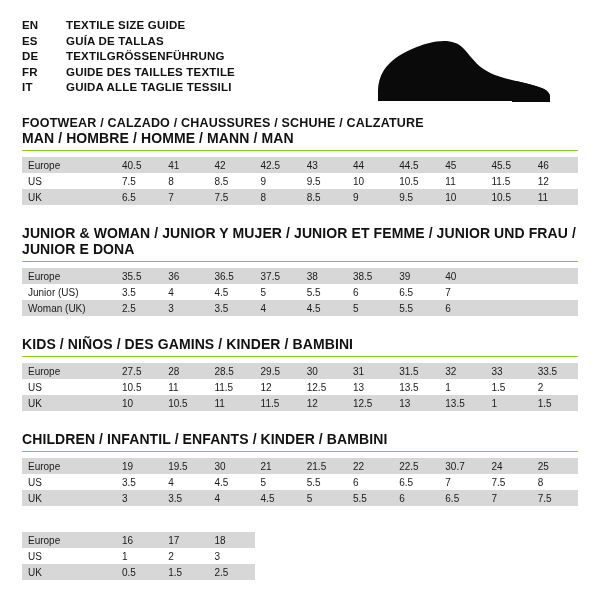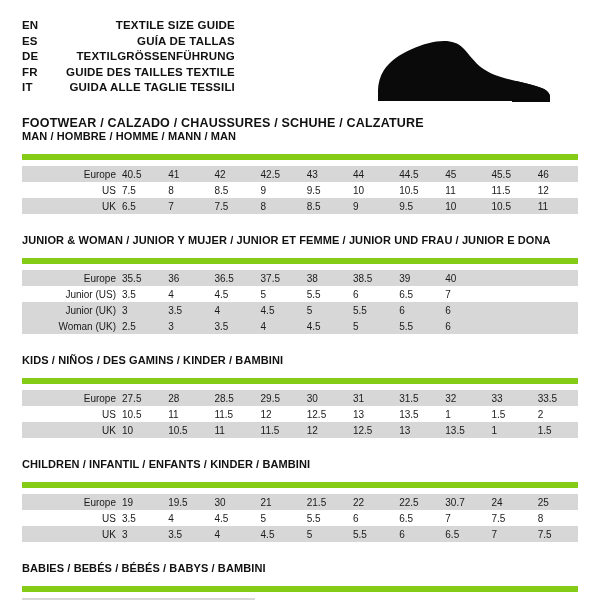--- a/index.html
+++ b/index.html
@@ -39,21 +39,20 @@
   .lang-row { display: table-row; }
   .lang-code {
     display: table-cell;
     width: 40px;
     padding-right: 4px;
     white-space: nowrap;
   }
   .lang-text {
     display: table-cell;
     white-space: nowrap;
-    text-align: right;
   }
 
   .shoe-art {
     position: absolute;
     right: 22px;
     top: 14px;
     width: 190px;
     height: 72px;
   }
 
@@ -62,25 +61,25 @@
     font-weight: bold;
     letter-spacing: 0.2px;
     margin-top: 20px;
   }
 
   
   .section {
     margin-top: 20px;
   }
   .section-title {
-    font-size: 11px;
+    font-size: 14px;
     font-weight: bold;
     letter-spacing: 0.1px;
-    padding-bottom: 12px;
-    border-bottom: 6px solid #84cc16;
+    padding-bottom: 4px;
+    border-bottom: 1px solid #84cc16;
     margin-bottom: 0;
   }
   table.size-table {
     border-collapse: collapse;
     width: 100%;
     table-layout: fixed;
     font-size: 10px;
   }
   table.size-table td {
     height: 16px;
@@ -88,21 +87,20 @@
     white-space: nowrap;
     vertical-align: middle;
     color: #1a1a1a;
   }
   table.size-table tr.shaded td {
     background: #d7d7d7;
   }
   table.size-table td.label {
     width: 88px;
     padding-left: 6px;
-    text-align: right;
   }
   .spacer-top { height: 6px; }
 
   
   .section.last { margin-bottom: 14px; }
 </style>
 </head>
 <body>
 
 <div class="page">
@@ -218,33 +216,20 @@
         <td>4.5</td>
         <td>5</td>
         <td>5.5</td>
         <td>6</td>
         <td>6.5</td>
         <td>7</td>
         <td></td>
         <td></td>
       </tr>
       <tr class="shaded">
-        <td class="label">Junior (UK)</td>
-        <td>3</td>
-        <td>3.5</td>
-        <td>4</td>
-        <td>4.5</td>
-        <td>5</td>
-        <td>5.5</td>
-        <td>6</td>
-        <td>6</td>
-        <td></td>
-        <td></td>
-      </tr>
-      <tr class="shaded">
         <td class="label">Woman (UK)</td>
         <td>2.5</td>
         <td>3</td>
         <td>3.5</td>
         <td>4</td>
         <td>4.5</td>
         <td>5</td>
         <td>5.5</td>
         <td>6</td>
         <td></td>
@@ -344,21 +329,20 @@
         <td>6</td>
         <td>6.5</td>
         <td>7</td>
         <td>7.5</td>
       </tr>
     </tbody>
       </table>
   </div>
 
   <div class="section last">
-    <div class="section-title">BABIES / BEBÉS / BÉBÉS / BABYS / BAMBINI</div>
     <div class="spacer-top"></div>
     <table class="size-table">
       <tbody>
           <tr class="shaded">
         <td class="label">Europe</td>
         <td>16</td>
         <td>17</td>
         <td>18</td>
         <td style="background:#ffffff"></td>
         <td style="background:#ffffff"></td>

